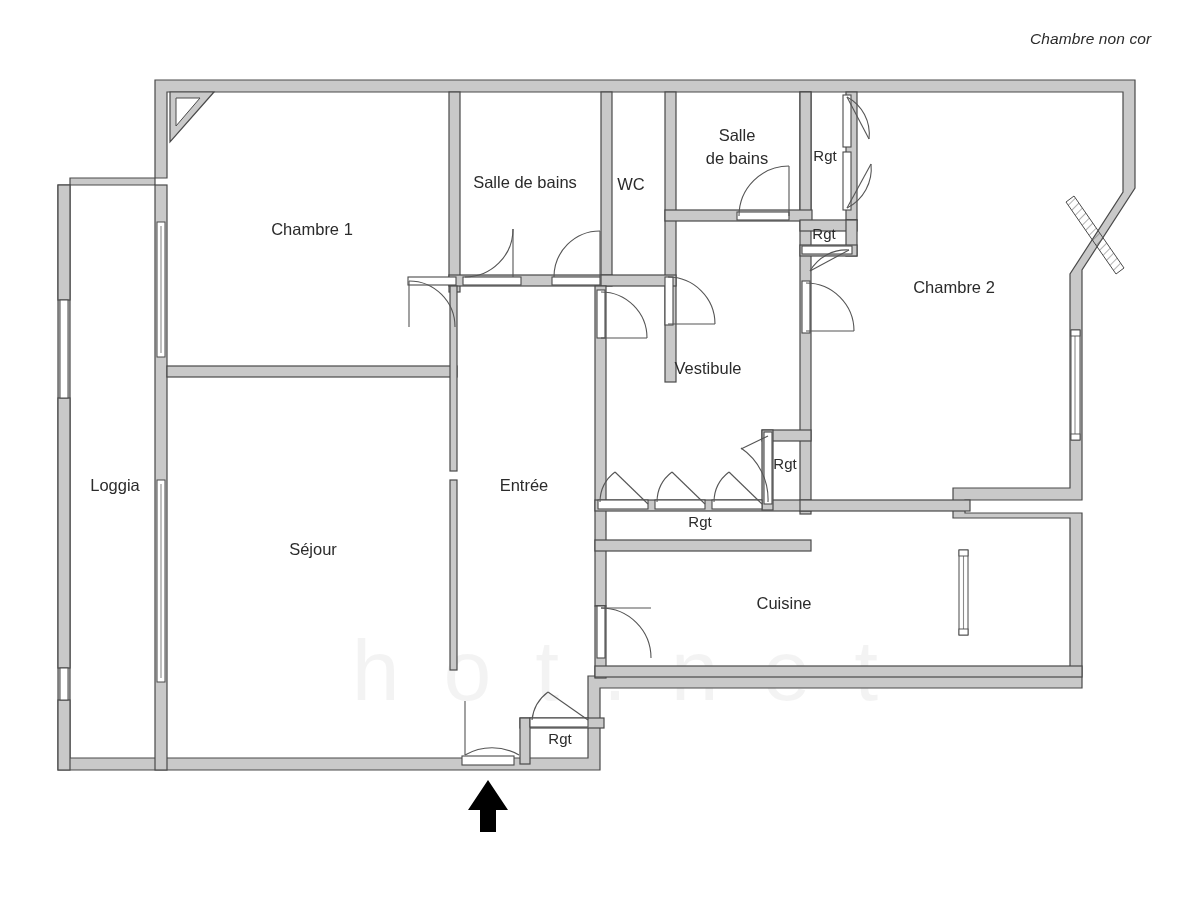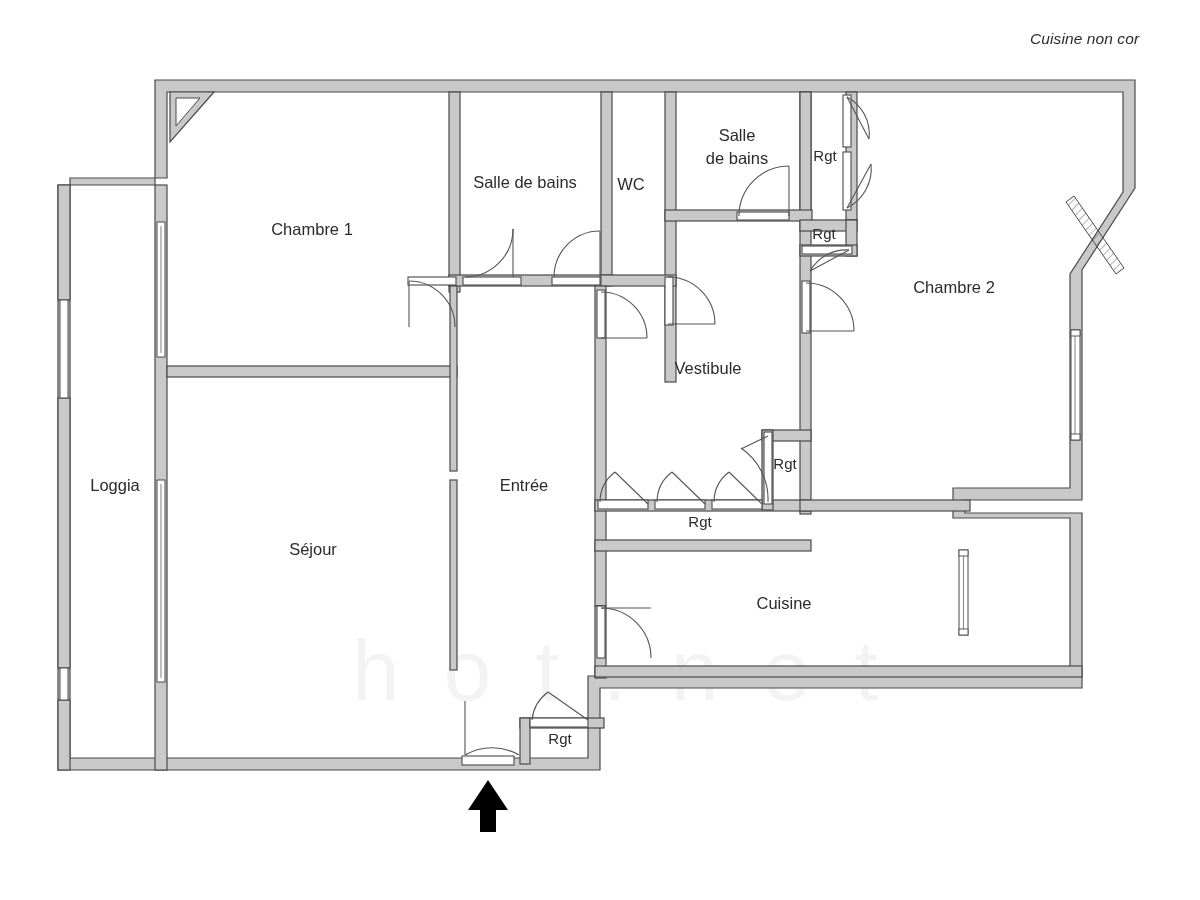--- a/index.html
+++ b/index.html
@@ -25,21 +25,21 @@
   .wm{
     font-family:"Liberation Sans","DejaVu Sans",sans-serif;
     font-size:86px;fill:#000;opacity:.045;text-anchor:middle;letter-spacing:10px;
   }
 </style>
 </head>
 <body>
 
 <div id="plan-root">
 
-  <div class="disclaimer">Cuisine non cor</div>
+  <div class="disclaimer">Chambre non cor</div>
 
   <svg id="plan" viewBox="0 0 1200 900">
 
     <g>
       <text class="wm" x="620" y="700">h  o  t  .  n  e  t</text>
     </g>
 
     <defs>
 
       <pattern id="hatch" width="6" height="6" patternUnits="userSpaceOnUse" patternTransform="rotate(45)">

